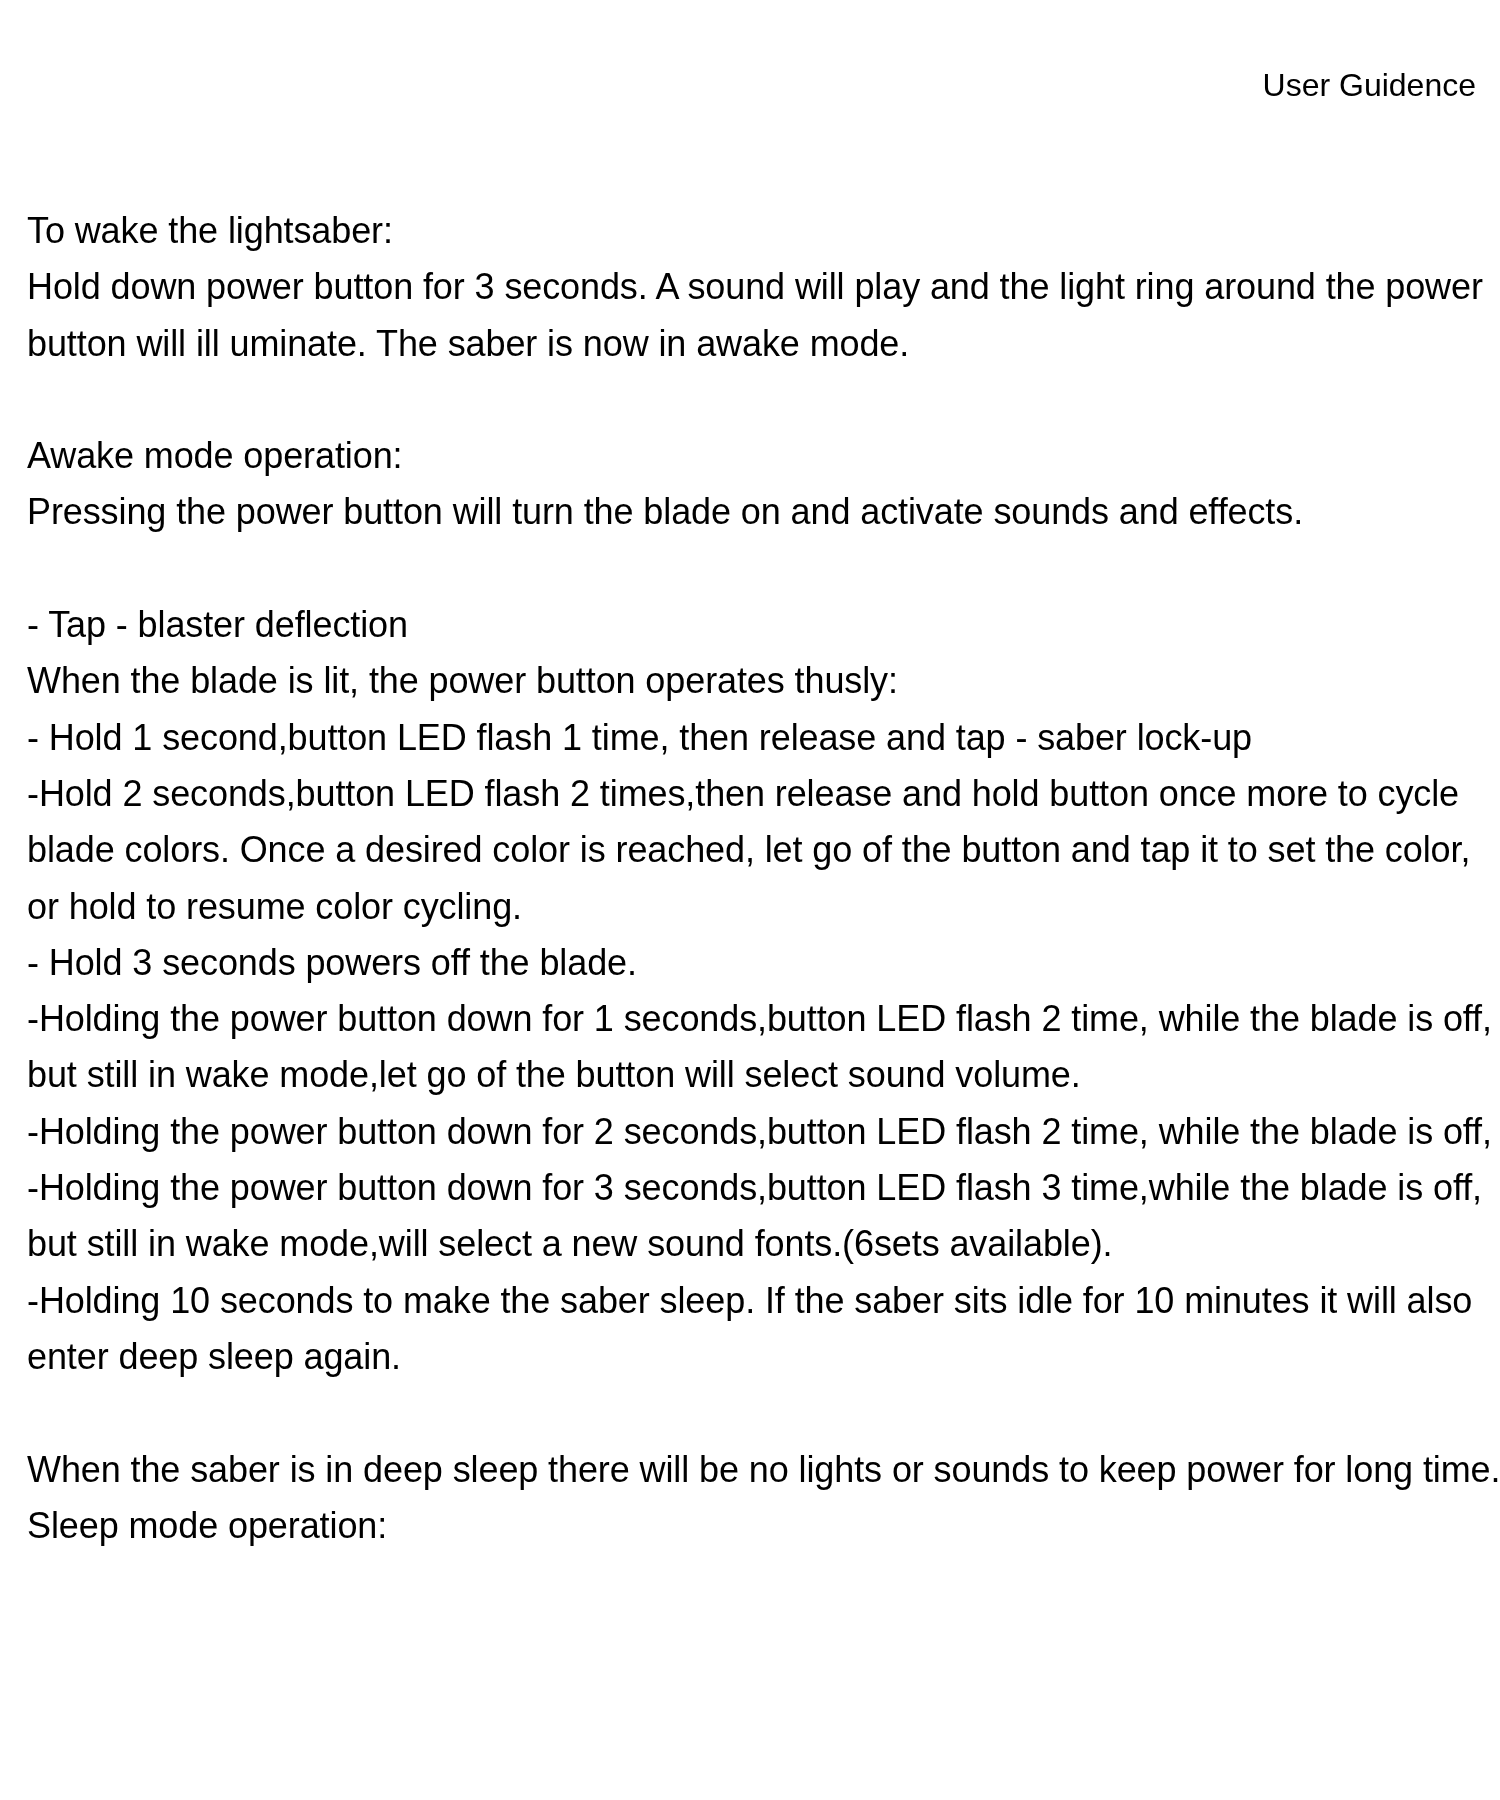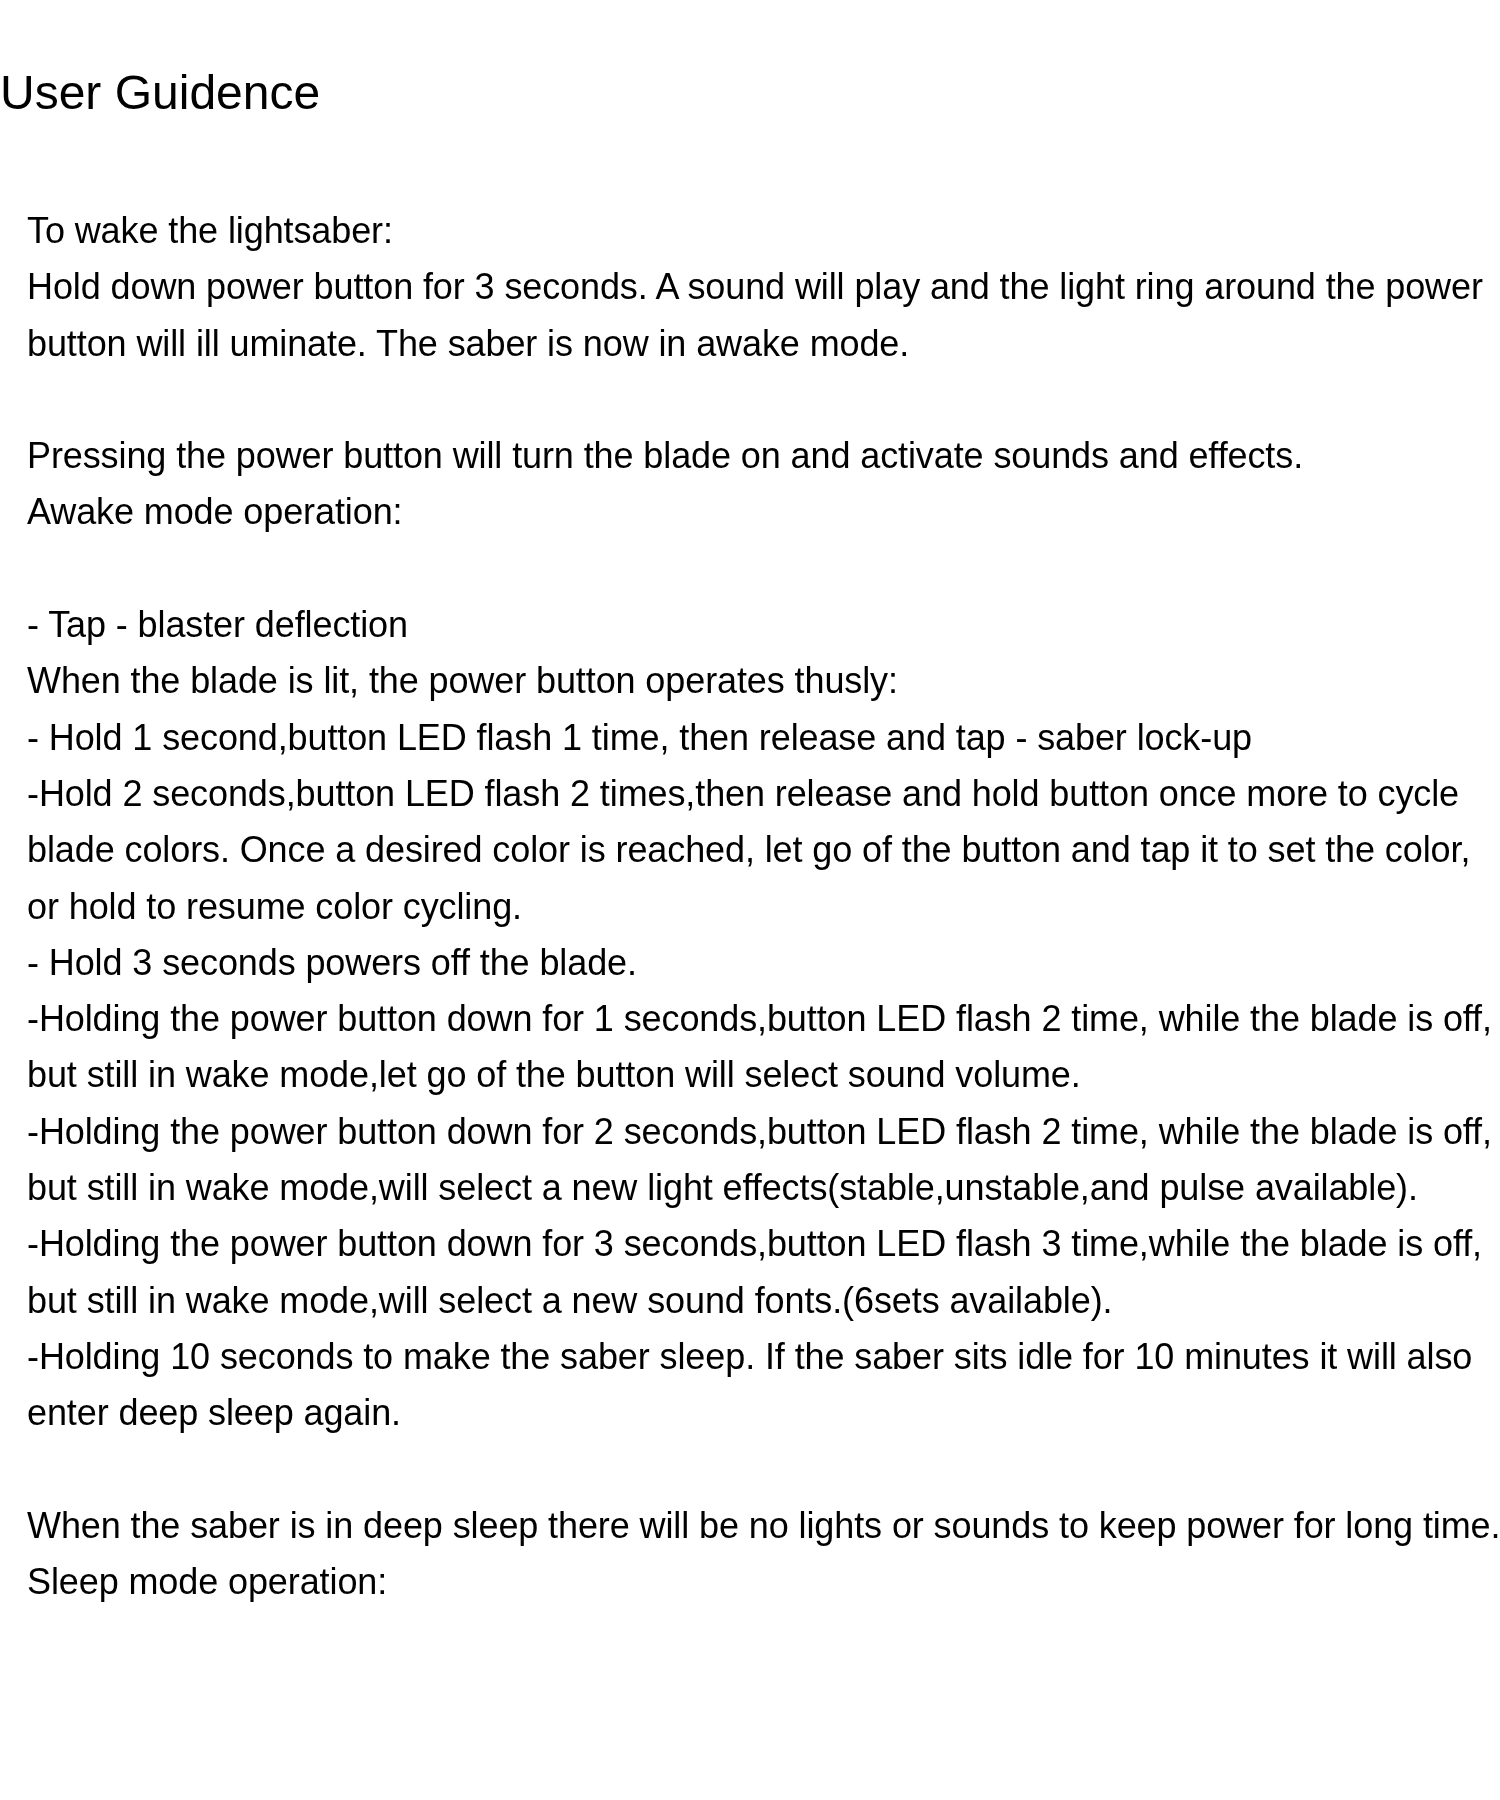--- a/index.html
+++ b/index.html
@@ -1,53 +1,52 @@
 <!DOCTYPE html>
 <html><head>
 <meta charset="utf-8">
 <style>
   html, body { margin: 0; padding: 0; background: #ffffff; }
   body { width: 1500px; height: 1800px; position: relative; overflow: hidden;
          font-family: "DejaVu Sans", "Liberation Sans", sans-serif; color: #000; }
-  .title { position: absolute; left: 0; width: 1476px; top: 60px; text-align: left;
-           font-size: 48px; line-height: 66px; font-family: "Liberation Sans", sans-serif; }
+  .title { position: absolute; left: 0; width: 1476px; top: 52px; text-align: right;
+           font-size: 32px; line-height: 66px; font-family: "Liberation Sans", sans-serif; }
   .doc { position: absolute; left: 27px; top: 203px; width: 1460px; }
   .line { font-family: "Liberation Sans", sans-serif; font-size: 36px; line-height: 56.3px;
           height: 56.3px; white-space: nowrap; letter-spacing: -0.1px; }
   .blank { height: 56.3px; }
 </style>
 </head>
 <body>
 
 <div class="title">User Guidence</div>
 
 <div class="doc">
   <div>
     <div class="line">To wake the lightsaber:</div>
     <div class="line">Hold down power button for 3 seconds. A sound will play and the light ring around the power</div>
     <div class="line">button will ill uminate. The saber is now in awake mode.</div>
   </div>
   <div class="blank"></div>
   <div>
+    <div class="line">Awake mode operation:</div>
     <div class="line">Pressing the power button will turn the blade on and activate sounds and effects.</div>
-    <div class="line">Awake mode operation:</div>
   </div>
   <div class="blank"></div>
   <div>
     <div class="line">- Tap - blaster deflection</div>
     <div class="line">When the blade is lit, the power button operates thusly:</div>
     <div class="line">- Hold 1 second,button LED flash 1 time, then release and tap - saber lock-up</div>
     <div class="line">-Hold 2 seconds,button LED flash 2 times,then release and hold button once more to cycle</div>
     <div class="line">blade colors. Once a desired color is reached, let go of the button and tap it to set the color,</div>
     <div class="line">or hold to resume color cycling.</div>
     <div class="line">- Hold 3 seconds powers off the blade.</div>
     <div class="line">-Holding the power button down for 1 seconds,button LED flash 2 time, while the blade is off,</div>
     <div class="line">but still in wake mode,let go of the button will select sound volume.</div>
     <div class="line">-Holding the power button down for 2 seconds,button LED flash 2 time, while the blade is off,</div>
-    <div class="line">but still in wake mode,will select a new light effects(stable,unstable,and pulse available).</div>
     <div class="line">-Holding the power button down for 3 seconds,button LED flash 3 time,while the blade is off,</div>
     <div class="line">but still in wake mode,will select a new sound fonts.(6sets available).</div>
     <div class="line">-Holding 10 seconds to make the saber sleep. If the saber sits idle for 10 minutes it will also</div>
     <div class="line">enter deep sleep again.</div>
   </div>
   <div class="blank"></div>
   <div>
     <div class="line">When the saber is in deep sleep there will be no lights or sounds to keep power for long time.</div>
     <div class="line">Sleep mode operation:</div>
   </div>

